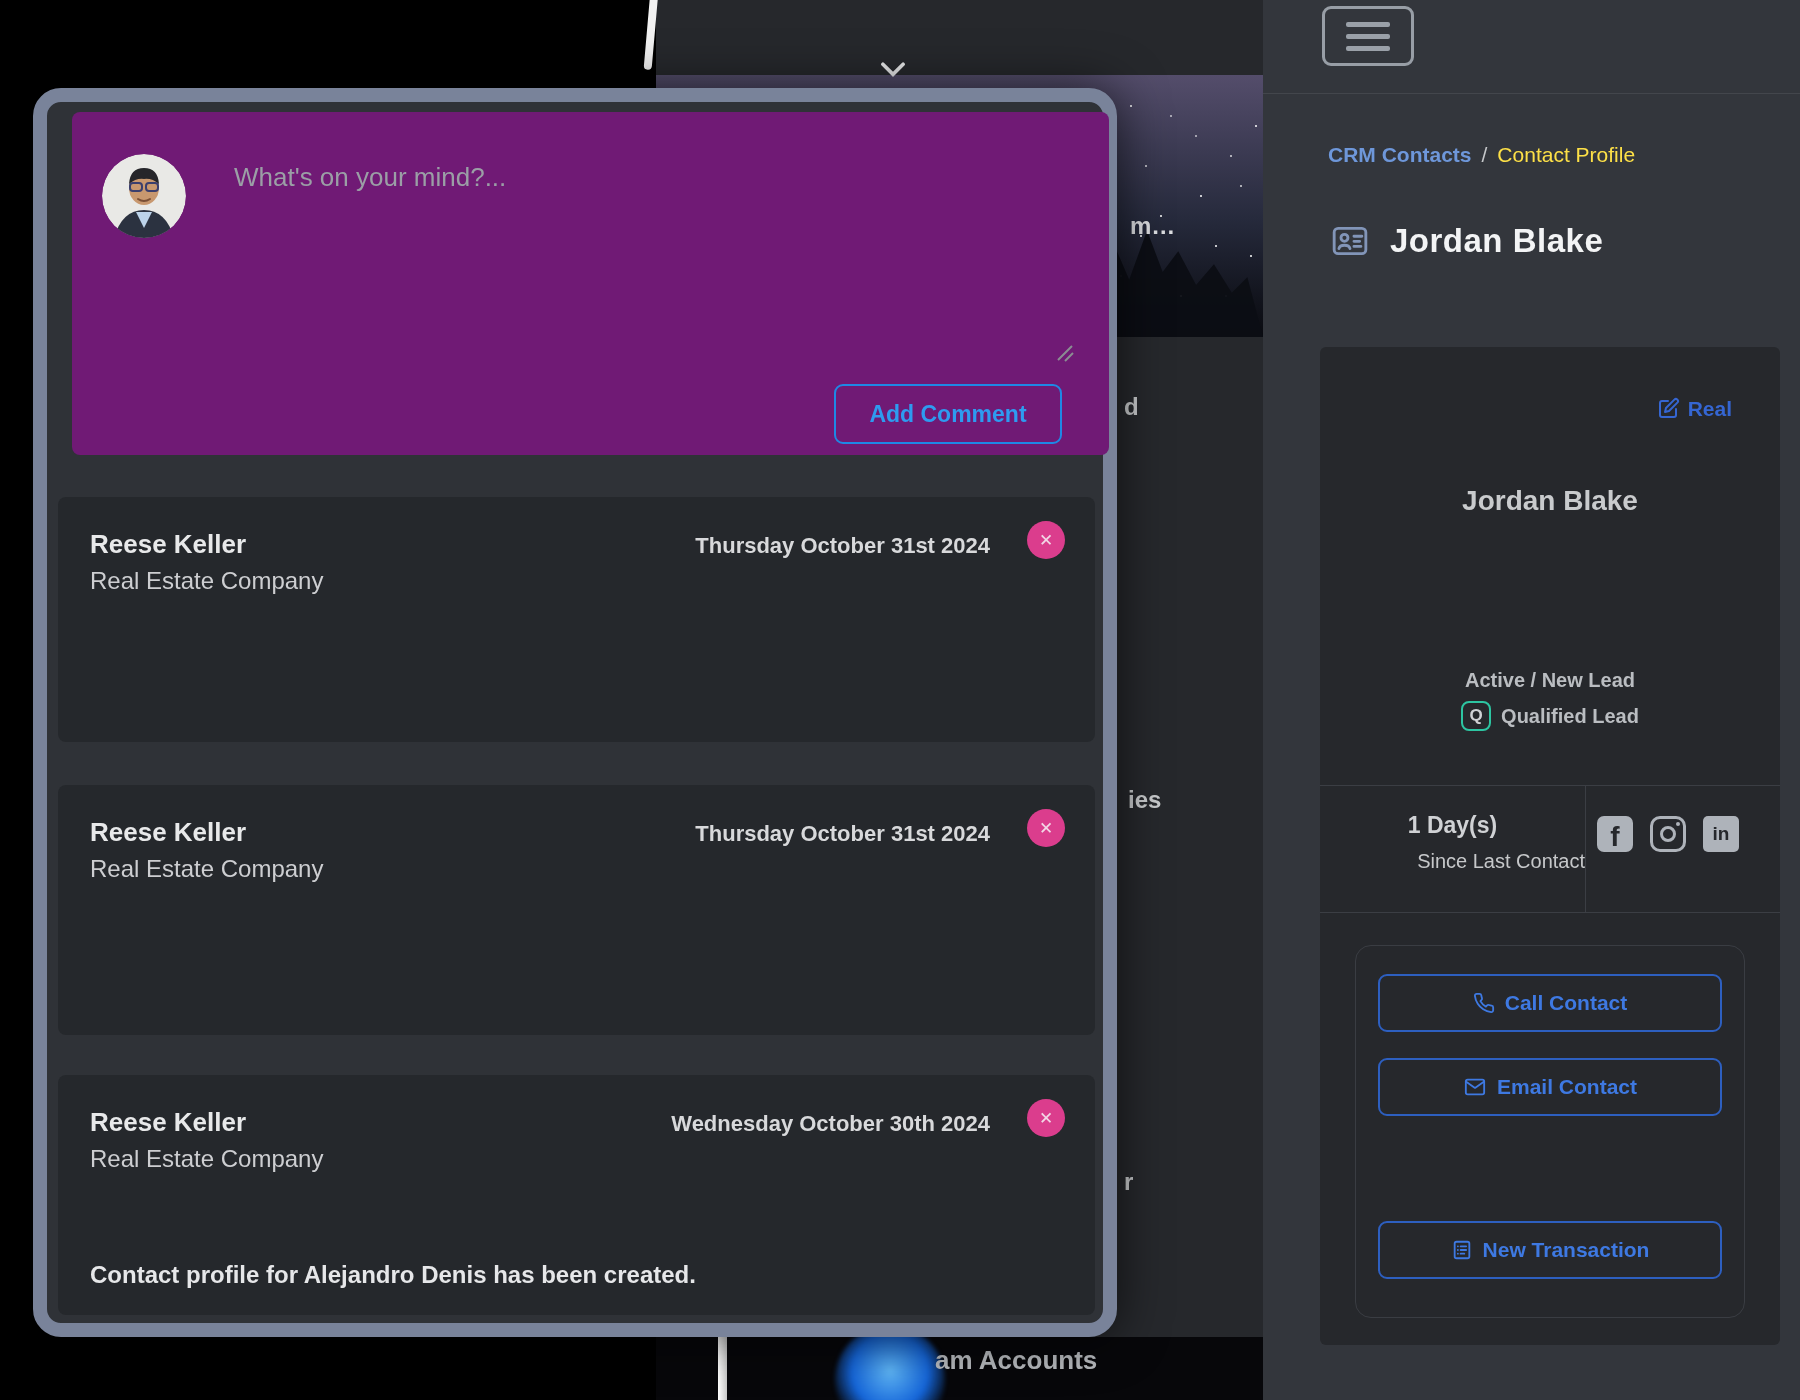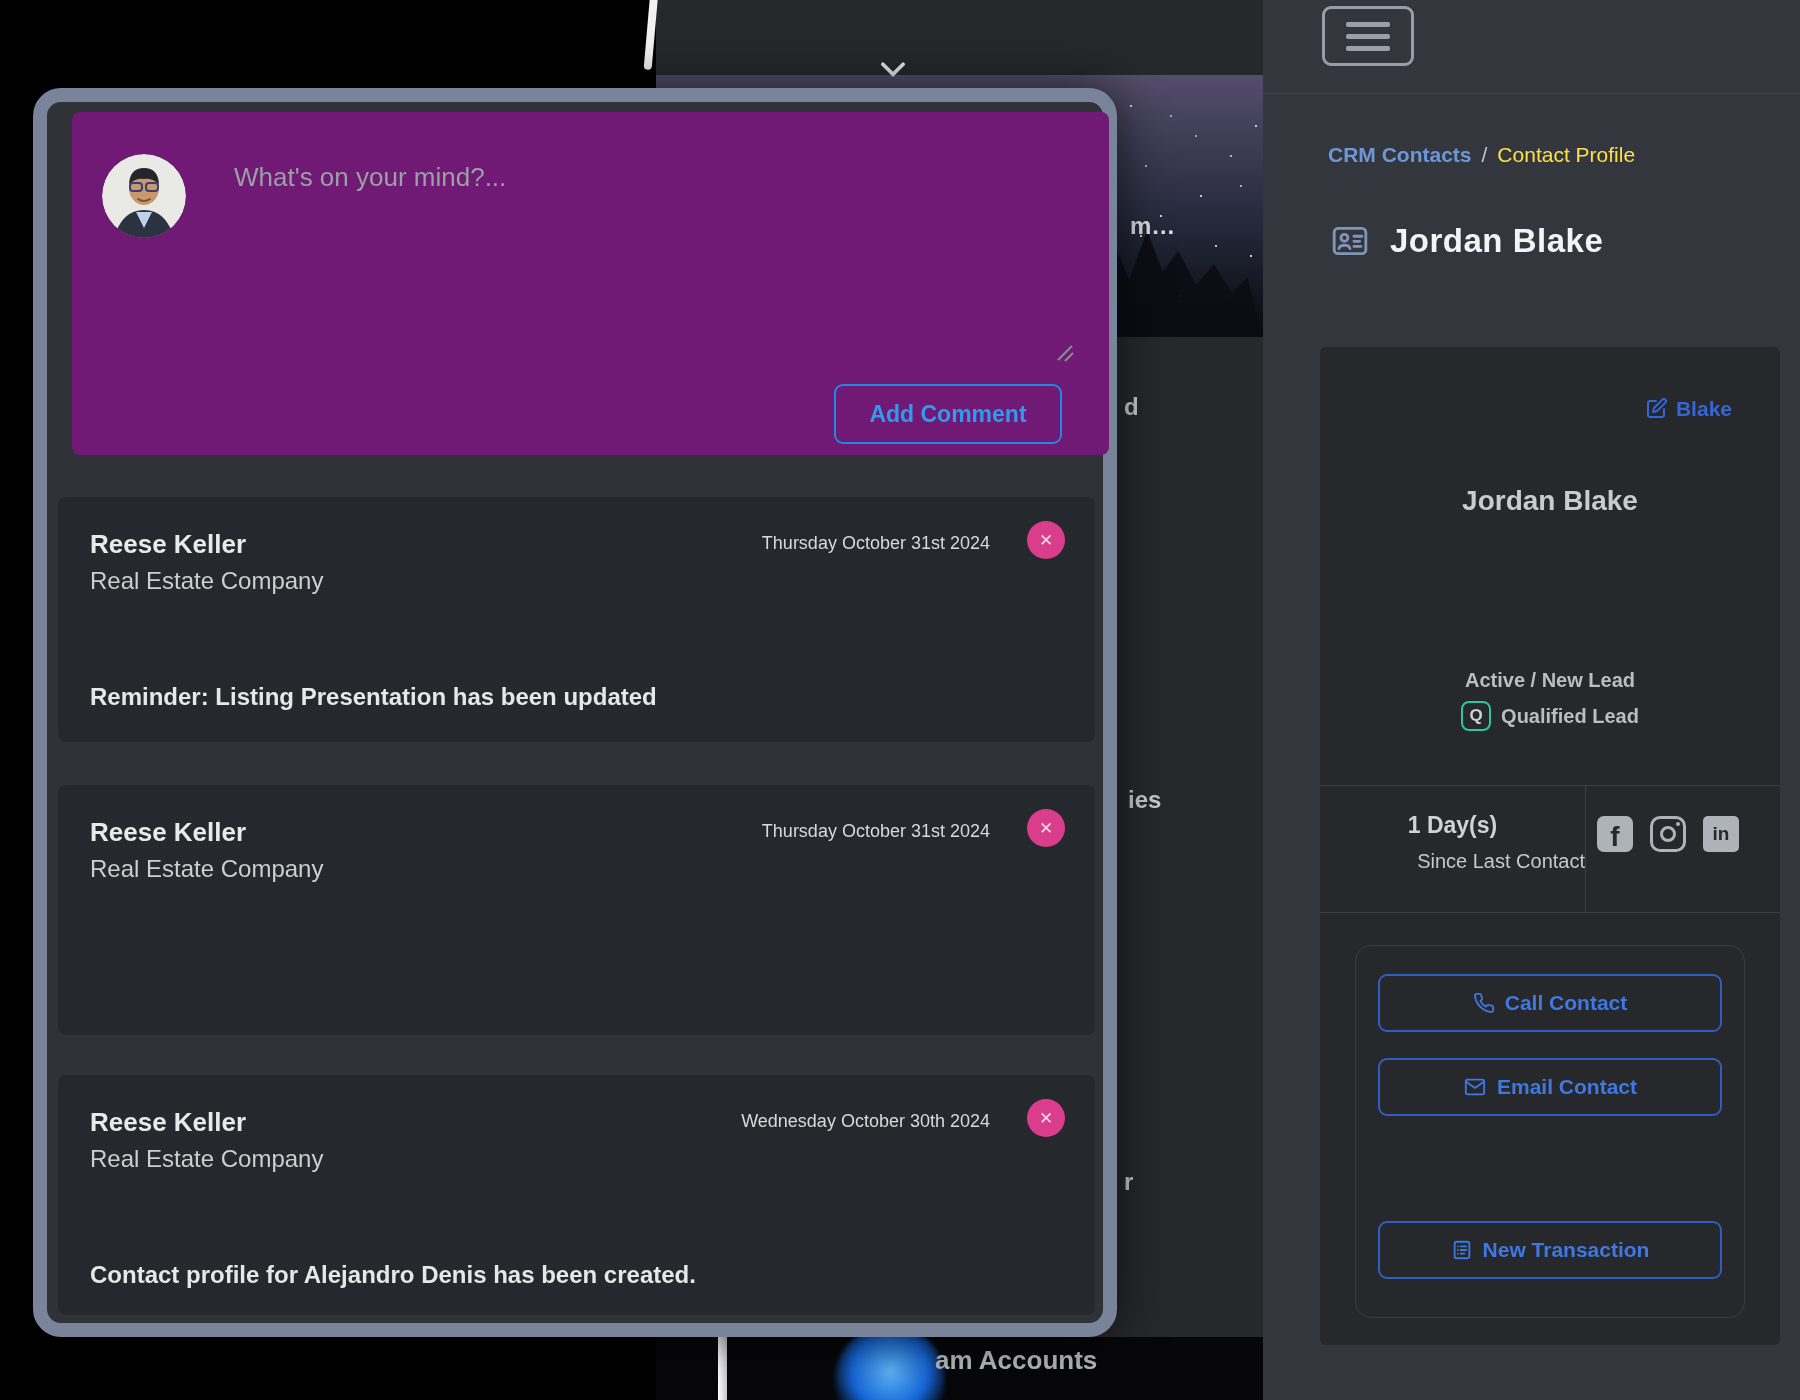--- a/index.html
+++ b/index.html
@@ -74,21 +74,21 @@
   .comment-input{position:absolute;left:160px;top:48px;width:830px;height:250px;background:transparent;border:none;outline:none;resize:none;font-size:26px;color:#d7d8da;}
   .comment-input::placeholder{color:#9b9fa6;opacity:1;}
   .resize-handle{position:absolute;left:982px;top:230px;}
   .add-comment{position:absolute;left:762px;top:272px;width:228px;height:60px;background:transparent;border:2.5px solid #1e88e5;border-radius:9px;color:#2e9bf0;font-size:23px;font-weight:700;cursor:pointer;}
   .comment-card{position:absolute;left:11px;width:1037px;background:#25282c;border-radius:8px;}
   .cc-1{top:395px;height:245px;}
   .cc-2{top:683px;height:250px;}
   .cc-3{top:973px;height:240px;}
   .c-author{position:absolute;left:32px;top:32px;font-size:26px;font-weight:800;color:#e8e9ea;}
   .c-company{position:absolute;left:32px;top:70px;font-size:24px;color:#cdced1;}
-  .c-date{position:absolute;right:105px;top:36px;font-size:18px;font-weight:400;color:#d8d9db;}
+  .c-date{position:absolute;right:105px;top:36px;font-size:22px;font-weight:700;color:#d8d9db;}
   .c-close{position:absolute;right:30px;top:24px;width:38px;height:38px;border-radius:50%;border:none;background:#db3d8d;color:#f2d7e6;font-size:17px;font-weight:700;display:flex;align-items:center;justify-content:center;cursor:pointer;}
   .c-body{position:absolute;left:32px;top:186px;font-size:24px;font-weight:600;color:#e6e7e9;}
 </style>
 </head>
 <body>
 
 <div id="stage">
 
   <div class="app-col">
     <div class="sky">
@@ -132,21 +132,21 @@
       </svg>
       <h1>Jordan Blake</h1>
     </div>
 
     <div class="profile-card">
       <button class="edit-link">
         <svg width="24" height="24" viewBox="0 0 24 24" fill="none" stroke="#3566d2" stroke-width="2" stroke-linecap="round" stroke-linejoin="round">
           <path d="M12 4H6a2 2 0 0 0-2 2v12a2 2 0 0 0 2 2h12a2 2 0 0 0 2-2v-6"></path>
           <path d="M18.37 2.63a2.12 2.12 0 0 1 3 3L13 14l-4 1 1-4 8.37-8.37z"></path>
         </svg>
-        <span>Blake</span>
+        <span>Real</span>
       </button>
       <div class="p-name">Jordan Blake</div>
       <div class="p-status">Active / New Lead</div>
       <div class="badge-row">
         <span class="q-badge">Q</span>
         <span class="badge-label">Qualified Lead</span>
       </div>
       <div class="band">
         <div class="days-val">1 Day(s)</div>
         <div class="days-cap">Since Last Contact</div>
@@ -206,21 +206,20 @@
       <button class="add-comment">Add Comment</button>
     </div>
 
     <div class="comment-card cc-1">
       <div class="c-author">Reese Keller</div>
       <div class="c-company">Real Estate Company</div>
       <div class="c-date">Thursday October 31st 2024</div>
       <button class="c-close">
           <span>✕</span>
         </button>
-      <div class="c-body">Reminder: Listing Presentation has been updated</div>
     </div>
 
     <div class="comment-card cc-2">
       <div class="c-author">Reese Keller</div>
       <div class="c-company">Real Estate Company</div>
       <div class="c-date">Thursday October 31st 2024</div>
       <button class="c-close">
           <span>✕</span>
         </button>
     </div>

